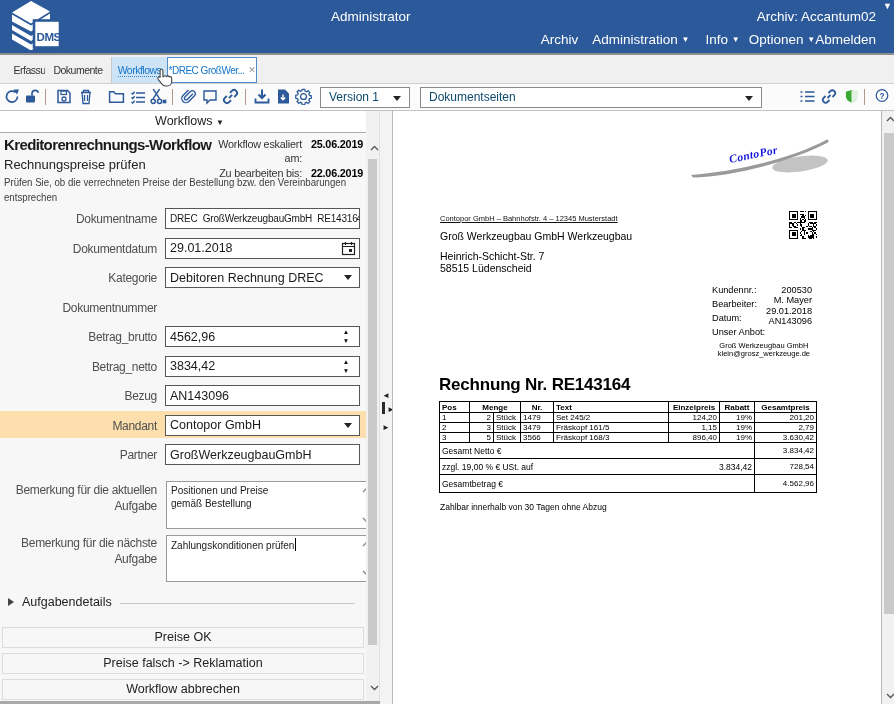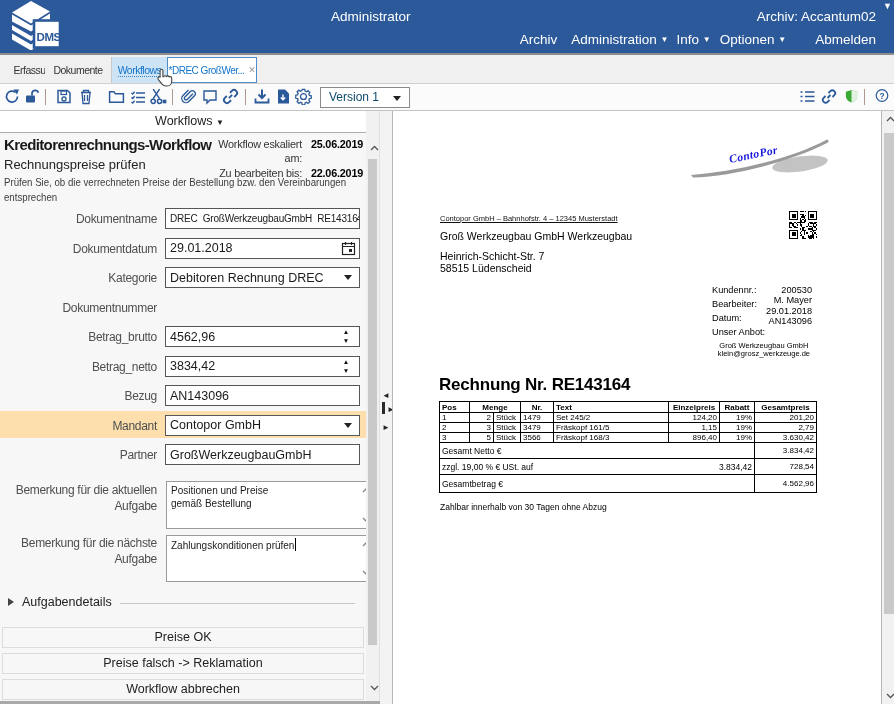--- a/index.html
+++ b/index.html
@@ -92,21 +92,21 @@
       <polygon points="4,14.5 23,25.5 42,13.5 42,19.5 23,31.5 4,21.5"></polygon>
       <polygon points="4,25 23,36 42,24 42,29 23,41 4,30"></polygon>
       <polygon points="4,33.5 23,44.5 42,32.5 42,38.5 23,50.5 4,39.5"></polygon>
     </g>
     <rect x="26" y="20.5" width="26" height="27" fill="#fff" stroke="#2b5999" stroke-width="2.6"></rect>
     <text x="28.5" y="41" fill="#2b5999" font-size="11.5" font-weight="bold" font-family="Liberation Sans" letter-spacing="-0.4">DMS</text>
   </svg>
   <div class="admin">Administrator</div>
   <div class="archiv-acc">Archiv: Accantum02</div>
   <div id="menu">
-    <span>Archiv</span><span style="margin-left:14px">Administration <span class="caret">▼</span></span><span style="margin-left:8px">Info <span class="caret">▼</span></span><span style="margin-left:9px">Optionen <span class="caret">▼</span></span><span style="margin-left:29px">Abmelden</span>
+    <span>Archiv</span><span style="margin-left:14px">Administration <span class="caret">▼</span></span><span style="margin-left:16px">Info <span class="caret">▼</span></span><span style="margin-left:9px">Optionen <span class="caret">▼</span></span><span style="margin-left:0">Abmelden</span>
   </div>
   <div id="hdr-caret">▼</div>
 </div>
 
 <div id="tabbar">
   <div class="tab" id="tab1">Erfassung</div>
   <div class="tab" id="tab2">Dokumente</div>
   <div class="tab" id="tab3">
       <span style="border-bottom:1px dotted #3c82c4;padding-bottom:0px">Workflows</span>
     </div>
@@ -167,20 +167,21 @@
       <path d="M1.5 10v4h13v-4" fill="none" stroke="#2b5999" stroke-width="1.8"></path>
     </svg>
   <svg class="ticon" style="left:275px" width="16" height="17" viewBox="0 0 16 16">
       <path d="M3 1h7l4 4v10H3z" fill="#2b5999"></path>
       <path d="M8 6v5 M5.8 9L8 11.2 10.2 9" fill="none" stroke="#fff" stroke-width="1.4"></path>
     </svg>
   <svg class="ticon" style="left:295px" width="17" height="17" viewBox="0 0 16 16">
       <path d="M8 5.2A2.8 2.8 0 1 0 8 10.8 2.8 2.8 0 1 0 8 5.2z M6.8 1.2h2.4l.3 1.7 1.4.6 1.4-1 1.7 1.7-1 1.4.6 1.4 1.7.3v2.4l-1.7.3-.6 1.4 1 1.4-1.7 1.7-1.4-1-1.4.6-.3 1.7H6.8l-.3-1.7-1.4-.6-1.4 1-1.7-1.7 1-1.4-.6-1.4-1.7-.3V6.8l1.7-.3.6-1.4-1-1.4 1.7-1.7 1.4 1 1.4-.6z" fill="none" stroke="#2b5999" stroke-width="1.2"></path>
     </svg>
   <div class="tb" style="left:320px;width:90px">Version 1<span class="arr"></span></div>
+  <div class="tb" style="left:420px;width:342px">Dokumentseiten<span class="arr"></span></div>
   <svg class="ticon" style="left:800px" width="15" height="17" viewBox="0 0 15 16">
       <g stroke="#2b5999" stroke-width="1.5" fill="none">
         <path d="M0.5 3.5h2 M5 3.5h9.5 M0.5 8h2 M5 8h9.5 M0.5 12.5h2 M5 12.5h9.5"></path>
       </g>
     </svg>
   <svg class="ticon" style="left:821px" width="16" height="17" viewBox="0 0 16 16">
       <g fill="none" stroke="#2b5999" stroke-width="1.8">
         <path d="M6.5 9.5l3-3"></path>
         <path d="M7.5 4.5l1.8-1.8a2.8 2.8 0 0 1 4 4L11.5 8.5"></path>
         <path d="M8.5 11.5l-1.8 1.8a2.8 2.8 0 0 1-4-4L4.5 7.5"></path>

